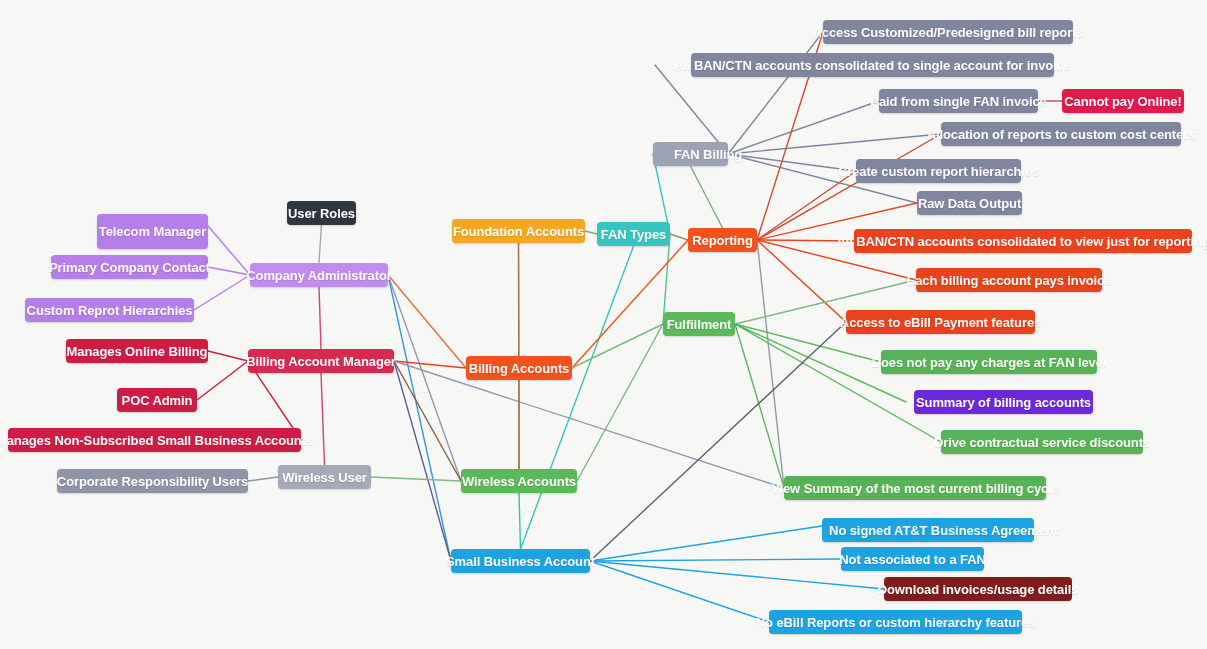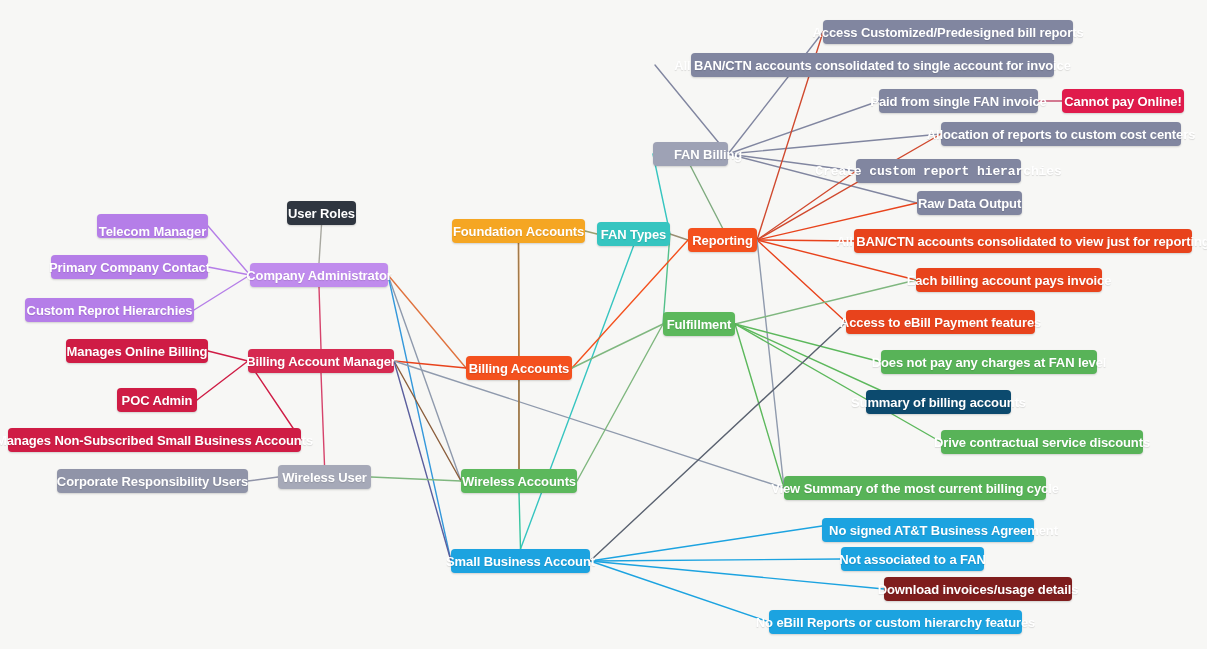--- a/index.html
+++ b/index.html
@@ -106,21 +106,21 @@
       <line x1="590" y1="561" x2="822" y2="526" stroke="#1ca3e0" stroke-width="1.4" stroke-linecap="round"></line>
       <line x1="590" y1="561" x2="841" y2="559" stroke="#1ca3e0" stroke-width="1.4" stroke-linecap="round"></line>
       <line x1="590" y1="561" x2="884" y2="589" stroke="#1ca3e0" stroke-width="1.4" stroke-linecap="round"></line>
       <line x1="590" y1="561" x2="769" y2="622" stroke="#1ca3e0" stroke-width="1.4" stroke-linecap="round"></line>
       <line x1="590" y1="561" x2="846" y2="322" stroke="#5a6270" stroke-width="1.4" stroke-linecap="round"></line>
     </svg>
   <div id="nodes">
       <div class="node root" style="left: 287px; top: 201px; width: 69px; height: 24px; background: rgb(47, 54, 64);">
         <span>User Roles</span>
       </div>
-      <div class="node" style="left: 97px; top: 214px; width: 111px; height: 24px; background: rgb(181, 126, 232); align-items: flex-end;">
+      <div class="node" style="left: 97px; top: 214px; width: 111px; height: 35px; background: rgb(181, 126, 232);">
         <span>Telecom Manager</span>
       </div>
       <div class="node" style="left: 51px; top: 255px; width: 157px; height: 24px; background: rgb(181, 126, 232);">
         <span>Primary Company Contact</span>
       </div>
       <div class="node" style="left: 25px; top: 298px; width: 169px; height: 24px; background: rgb(181, 126, 232);">
         <span>Custom Reprot Hierarchies</span>
       </div>
       <div class="node" style="left: 250px; top: 263px; width: 138px; height: 24px; background: rgb(192, 140, 237);">
         <span>Company Administrator</span>
@@ -160,21 +160,21 @@
       </div>
       <div class="node" style="left: 879px; top: 89px; width: 159px; height: 24px; background: rgb(129, 134, 160);">
         <span>Paid from single FAN invoice</span>
       </div>
       <div class="node" style="left: 1062px; top: 89px; width: 122px; height: 24px; background: rgb(224, 27, 76);">
         <span>Cannot pay Online!</span>
       </div>
       <div class="node" style="left: 941px; top: 122px; width: 240px; height: 24px; background: rgb(129, 134, 160);">
         <span>Allocation of reports to custom cost centers</span>
       </div>
-      <div class="node" style="left: 856px; top: 159px; width: 165px; height: 24px; background: rgb(129, 134, 160); font-family: Liberation Mono, monospace;">
+      <div class="node" style="left: 856px; top: 159px; width: 165px; height: 24px; background: rgb(129, 134, 160);">
         <span>Create custom report hierarchies</span>
       </div>
       <div class="node" style="left: 917px; top: 191px; width: 105px; height: 24px; background: rgb(129, 134, 160);">
         <span>Raw Data Output</span>
       </div>
       <div class="node" style="left: 688px; top: 228px; width: 69px; height: 24px; background: rgb(244, 81, 30);">
         <span>Reporting</span>
       </div>
       <div class="node" style="left: 854px; top: 229px; width: 338px; height: 24px; background: rgb(232, 67, 28);">
         <span>All BAN/CTN accounts consolidated to view just for reporting</span>
@@ -184,21 +184,21 @@
       </div>
       <div class="node" style="left: 846px; top: 310px; width: 189px; height: 24px; background: rgb(232, 67, 28);">
         <span>Access to eBill Payment features</span>
       </div>
       <div class="node" style="left: 663px; top: 312px; width: 72px; height: 24px; background: rgb(92, 184, 92);">
         <span>Fulfillment</span>
       </div>
       <div class="node" style="left: 881px; top: 350px; width: 216px; height: 24px; background: rgb(88, 179, 88);">
         <span>Does not pay any charges at FAN level</span>
       </div>
-      <div class="node" style="left: 866px; top: 390px; width: 145px; height: 24px; background: #0c4a6e;">
+      <div class="node" style="left: 914px; top: 390px; width: 179px; height: 24px; background: #6d28d9;">
         <span>Summary of billing accounts</span>
       </div>
       <div class="node" style="left: 941px; top: 430px; width: 202px; height: 24px; background: rgb(88, 179, 88);">
         <span>Drive contractual service discounts</span>
       </div>
       <div class="node" style="left: 784px; top: 476px; width: 262px; height: 24px; background: rgb(88, 179, 88);">
         <span>View Summary of the most current billing cycle</span>
       </div>
       <div class="node" style="left: 466px; top: 356px; width: 106px; height: 24px; background: rgb(244, 81, 30);">
         <span>Billing Accounts</span>

